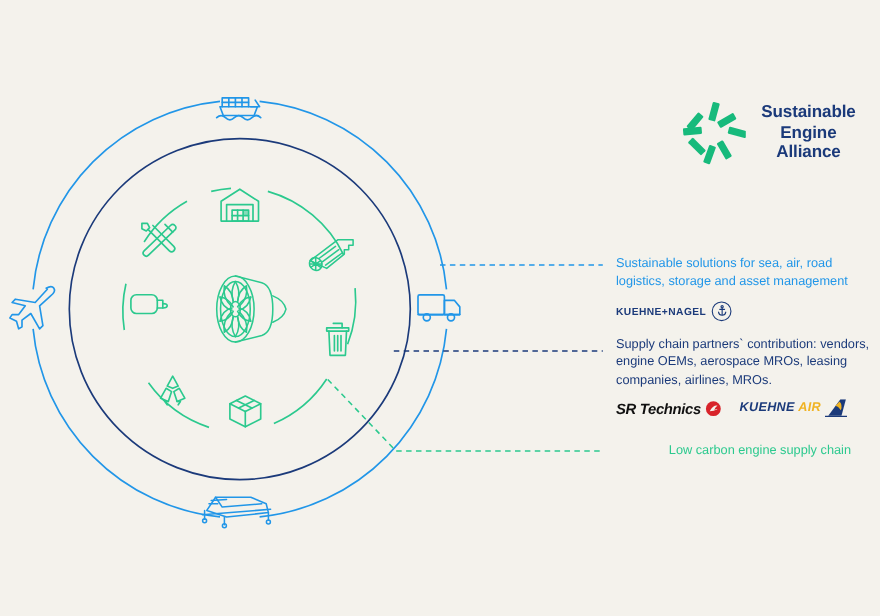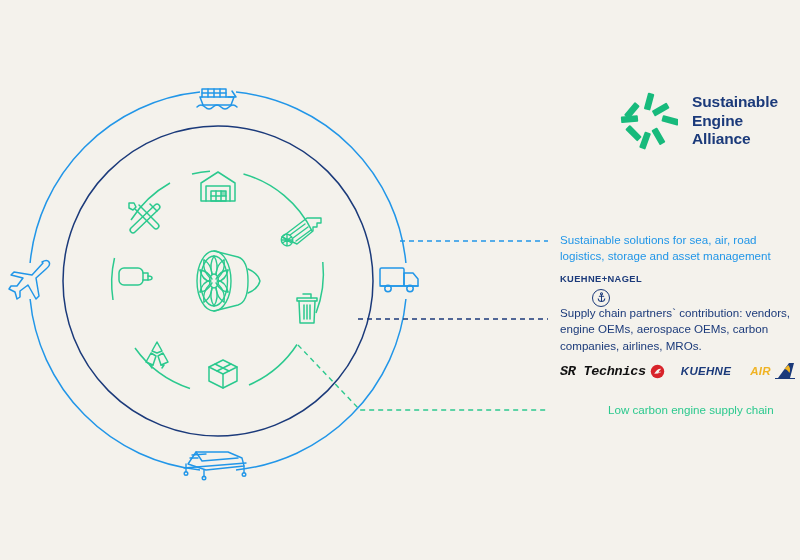--- a/index.html
+++ b/index.html
@@ -13,63 +13,62 @@
   .diagram{position:absolute;left:0;top:0;width:800px;height:560px;}
 
   
   .brand{
     position:absolute;left:620px;top:92px;
     display:flex;align-items:center;gap:14px;
   }
   .brand-mark{width:58px;height:58px;flex:0 0 58px;}
   .brand-text{
     font-size:15.5px;font-weight:bold;line-height:1.22;
-    color:#1b3a7a;letter-spacing:-0.1px;
+    color:#1b3a7a;letter-spacing:-0.1px;text-align:center;
   }
 
   
   .callout{position:absolute;}
   .callout p{
     margin:0;font-size:11.6px;line-height:1.42;font-weight:500;
   }
   .c-blue p{color:#2196e8;}
   .c-navy p{color:#1b3a7a;}
   .c-green p{color:#2bc98e;}
 
   .logos{display:flex;align-items:center;gap:16px;margin-top:9px;}
 
   
-  .kn{display:flex;align-items:center;gap:5px;flex-direction:column;}
+  .kn{display:flex;align-items:center;gap:5px;}
   .kn-word{
     font-size:9.3px;font-weight:bold;color:#1b3a7a;
     letter-spacing:0.4px;
   }
   .kn-badge{
     width:16px;height:16px;border:1.4px solid #1b3a7a;border-radius:50%;
     display:flex;align-items:center;justify-content:center;
   }
   .kn-badge svg{display:block;}
 
   
   .srt{display:flex;align-items:center;gap:4px;}
   .srt-word{
     font-size:13.5px;font-weight:bold;font-style:italic;color:#111;
     letter-spacing:-0.3px;
-    font-family:Liberation Mono, monospace;
   }
   .srt-mark{width:15px;height:15px;}
 
   
   .atlas{display:flex;align-items:center;gap:4px;}
   .atlas-word{
     font-size:11.5px;font-weight:bold;font-style:italic;
     letter-spacing:0.3px;
   }
   .atlas-a{color:#1b3a7a;}
-  .atlas-b{color:#f0b323;margin-left:19px;}
+  .atlas-b{color:#f0b323;margin-left:3px;}
   .atlas-tail{width:20px;height:16px;}
 
   .pos-1{left:560px;top:232px;width:228px;}
   .pos-2{left:560px;top:305px;width:235px;}
   .pos-3{left:560px;top:402px;width:230px;margin-left:48px;}
 </style>
 </head>
 <body style="background: rgb(244, 242, 236);">
 
 <div id="stage">
@@ -260,21 +259,21 @@
             <path d="M6,3.2 L6,10"></path>
             <path d="M3.6,4.6 L8.4,4.6"></path>
             <path d="M2.4,7.4 q0.4,3 3.6,3 q3.2,0 3.6,-3"></path>
           </svg>
         </span>
       </div>
     </div>
   </div>
 
   <div class="callout c-navy pos-2">
-    <p>Supply chain partners` contribution: vendors, engine OEMs, aerospace OEMs, carbon companies, airlines, MROs.</p>
+    <p>Supply chain partners` contribution: vendors, engine OEMs, aerospace MROs, leasing companies, airlines, MROs.</p>
     <div class="logos">
       <div class="srt">
         <span class="srt-word">SR Technics</span>
         <svg class="srt-mark" viewBox="0 0 16 16">
           <circle cx="8" cy="8" r="7.2" fill="#d8232a"></circle>
           <path d="M4.5,10.5 q3,-6 7.5,-5.5 q-2.5,2 -3,4.5 q2,-1.5 3,-1 q-3.5,2 -7.5,2 Z" fill="#f4f2ec"></path>
         </svg>
       </div>
       <div class="atlas">
         <span class="atlas-word">

